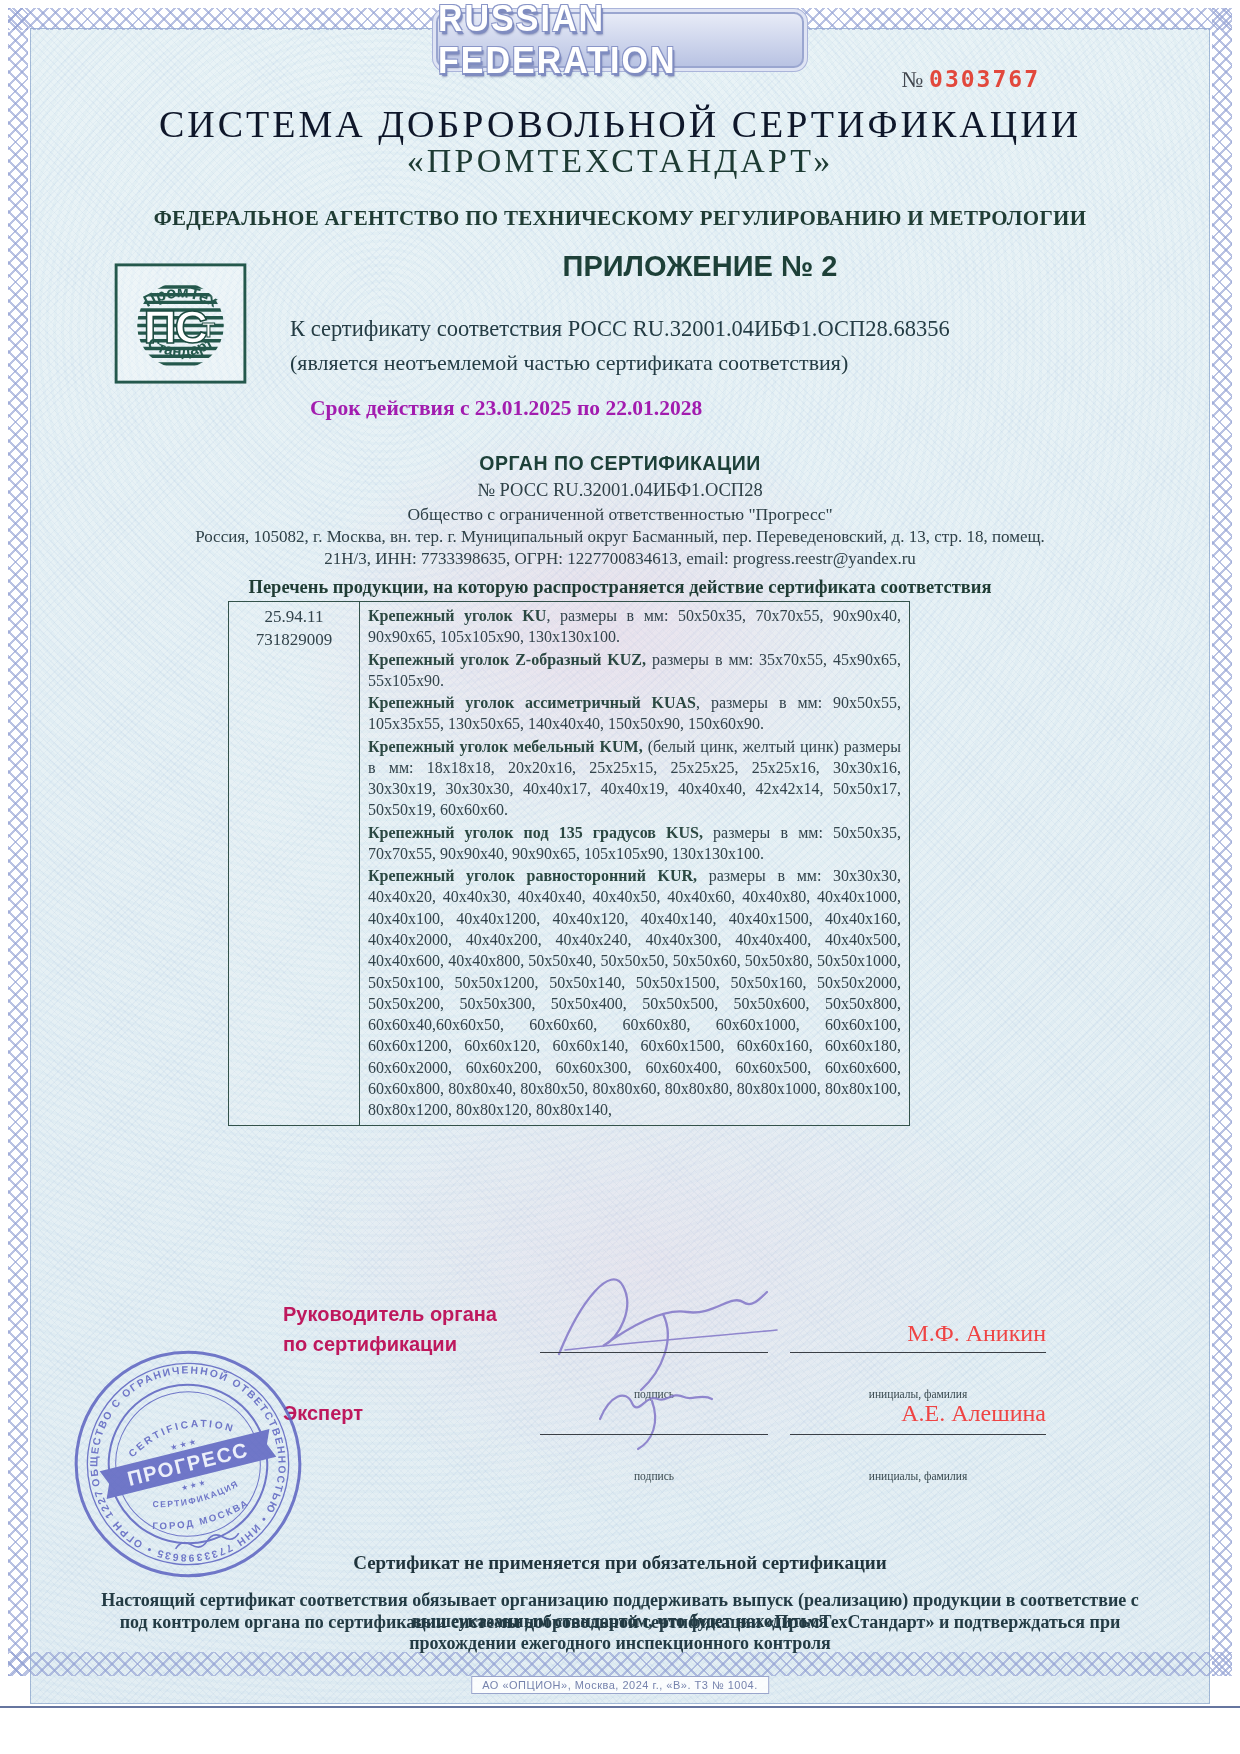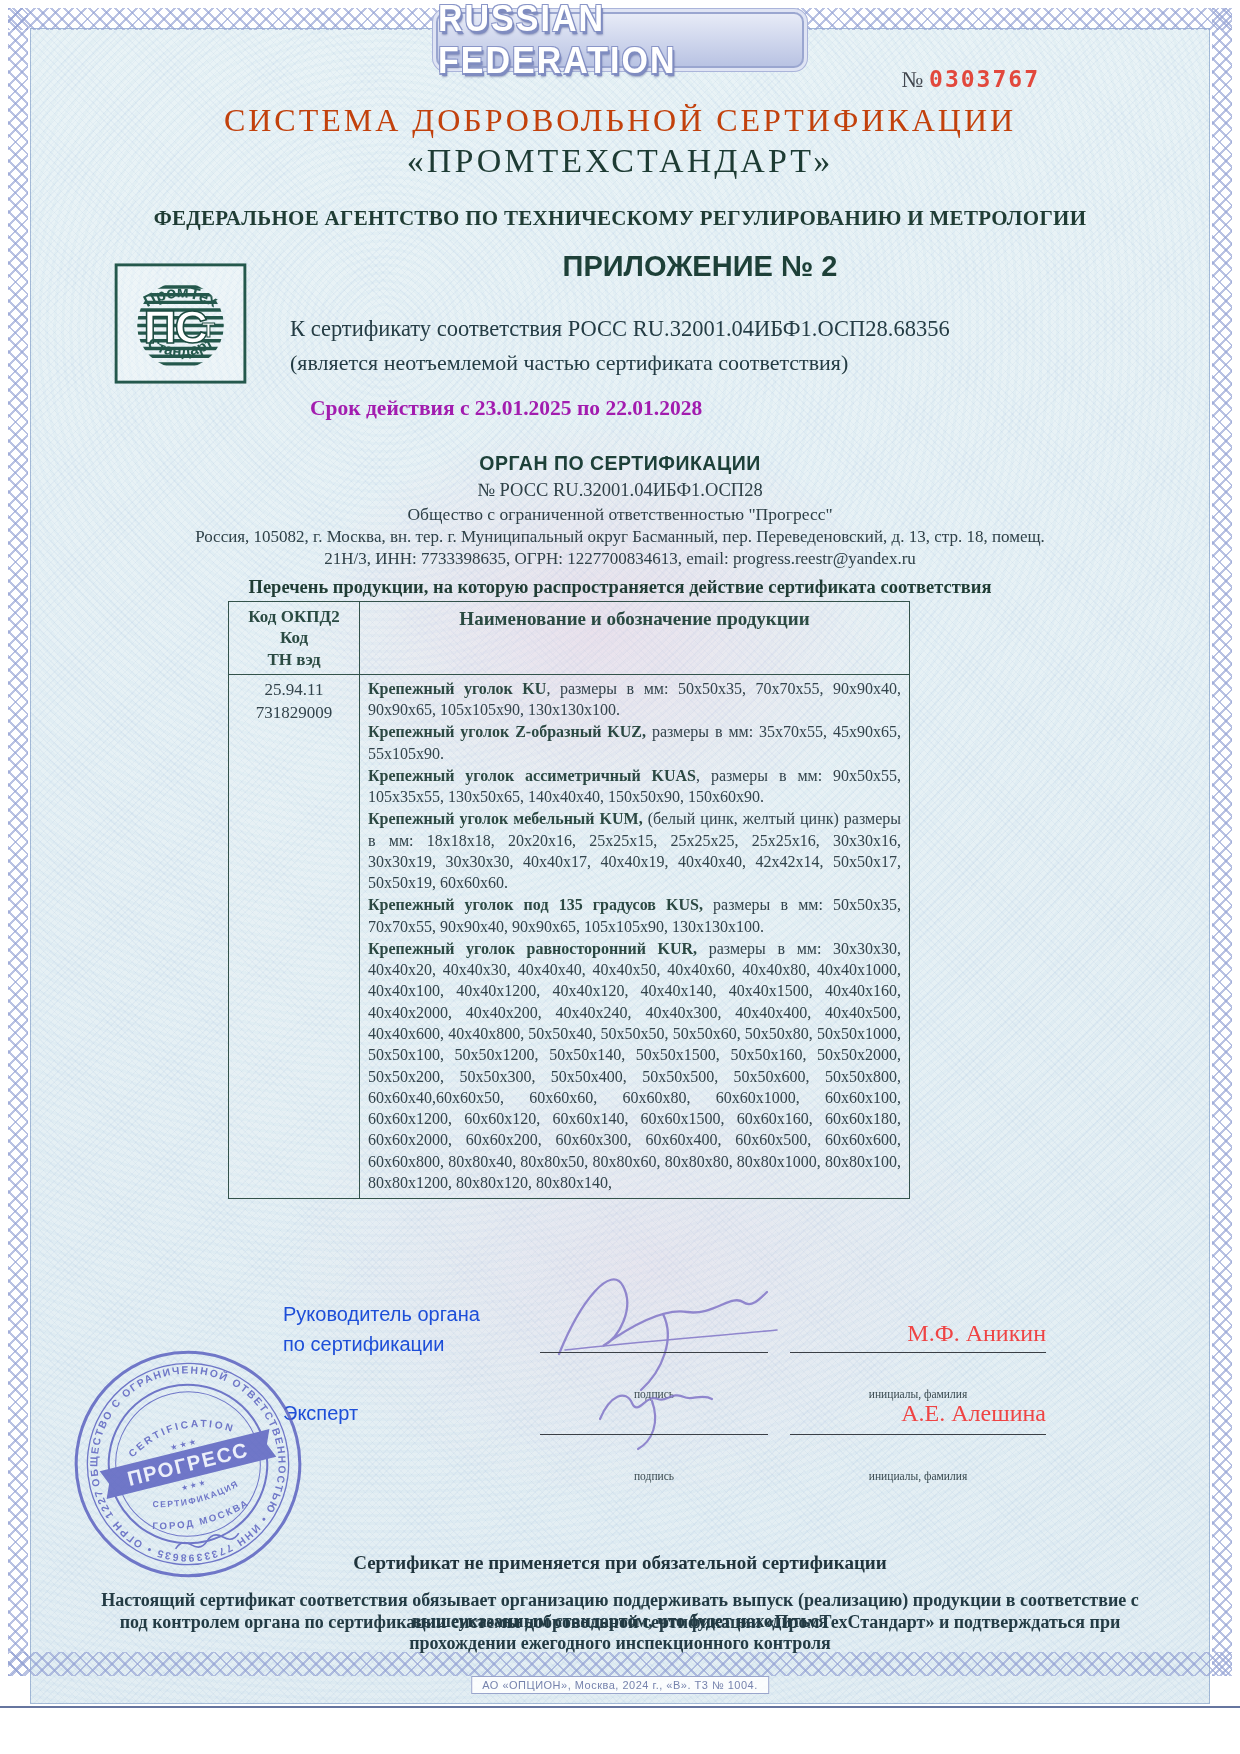--- a/index.html
+++ b/index.html
@@ -29,21 +29,21 @@
   
   .badge{left:50%;transform:translateX(-50%);top:12px;width:364px;height:52px;z-index:3;
     background:linear-gradient(180deg,#e7ebf7,#b9c3e3);
     border:2px solid #9aa6d0;border-radius:10px;box-shadow:0 0 0 3px #dfe4f4,0 0 0 4px #aab4da;
     display:flex;align-items:center;justify-content:center;}
   .badge span{font-family:"Liberation Sans",sans-serif;font-weight:800;font-size:34px;
     letter-spacing:2px;color:#fff;transform:scaleY(1.08);
     text-shadow:2px 2px 0 #7f8cc0,-1px -1px 0 #8a96c8,1px -1px 0 #8a96c8,-1px 1px 0 #8a96c8,2px 3px 2px rgba(90,100,150,.6);}
   .cert-no{top:66px;right:200px;font-size:23px;color:#41474f;}
   .cert-no .digits{font-family:"DejaVu Sans Mono",monospace;font-weight:600;color:#e2483c;letter-spacing:2px;}
-  .title1{top:102px;font-size:32px;letter-spacing:3px;color:#c2410c;}
+  .title1{top:102px;font-size:38px;letter-spacing:3px;color:#0f172a;}
   .title2{top:142px;font-size:34px;letter-spacing:3px;color:#1d3b33;}
   .regline{top:184px;font-size:18px;font-weight:bold;color:#1f3c34;}
   .agency{top:206px;font-size:21px;font-weight:bold;color:#1f3c34;letter-spacing:.3px;}
   .appendix{top:250px;left:240px;right:80px;text-align:center;font-family:"Liberation Sans",sans-serif;
     font-weight:bold;font-size:29px;color:#1d4038;}
   .tocert{left:290px;top:316px;font-size:22.5px;color:#243c44;}
   .integral{left:290px;top:350px;font-size:22px;color:#243c44;}
   .validity{left:290px;top:396px;font-size:21.5px;font-weight:bold;color:#a21caf;margin-left:20px;}
   .orghead{top:452px;font-family:"Liberation Sans",sans-serif;font-weight:bold;font-size:19.5px;color:#1d4038;letter-spacing:.5px;}
   .orgnum{top:480px;font-size:18.5px;}
@@ -59,21 +59,21 @@
   .c1{width:130px;border-right:1.2px solid #33524a;text-align:center;flex-shrink:0;}
   .c2{flex:1;min-width:0;}
   .c1h{font-weight:bold;font-size:17px;line-height:1.25;padding-top:4px;padding-bottom:4px;color:#2a4a42;}
   .c2h{font-weight:bold;font-size:19px;padding-top:6px;color:#2a4a42;text-align:center;}
   .codes{font-size:17px;line-height:1.35;padding-top:4px;}
   .intro{font-size:17px;padding:3px 8px 4px 8px;border-bottom:1.2px solid #33524a;}
   .prods{padding:3px 8px 4px 8px;}
   .prod{margin:0 0 1px 0;font-size:16px;line-height:1.33;text-align:justify;}
   .prod b{color:#2b4842;}
   
-  .role{font-family:"Liberation Sans",sans-serif;font-weight:normal;font-size:20px;color:#1d4ed8;}
+  .role{font-family:"Liberation Sans",sans-serif;font-weight:bold;font-size:20px;color:#be185d;}
   .sigline{border-bottom:1.6px solid #3a3f45;height:0;}
   .caption{font-size:11.5px;color:#3a4a50;text-align:center;margin-top:32px;}
   .sname{font-size:24px;color:#ef4444;text-align:right;}
   .notmand{top:1552px;font-size:19px;font-weight:bold;color:#20343c;}
   .fine{left:80px;right:80px;text-align:center;font-size:18px;font-weight:bold;color:#233b44;}
   .printbox{left:50%;transform:translateX(-50%);top:1676px;z-index:3;
     font-family:"Liberation Sans",sans-serif;font-size:11px;color:#7683ad;letter-spacing:.5px;
     border:1px solid #99a5cc;background:rgba(255,255,255,.85);padding:2px 10px;}
   .botrule{left:0;right:0;top:1706px;height:2px;background:#66759f;z-index:2;}
   svg text{font-family:"Liberation Sans",sans-serif;}
@@ -138,28 +138,20 @@
   <div class="abs validity">Срок действия с 23.01.2025 по 22.01.2028</div>
 
   <div class="abs ctr orghead">ОРГАН ПО СЕРТИФИКАЦИИ</div>
   <div class="abs ctr orgnum">№ РОСС RU.32001.04ИБФ1.ОСП28</div>
   <div class="abs ctr orgname">Общество с ограниченной ответственностью "Прогресс"</div>
   <div class="abs ctr addr1">Россия, 105082, г. Москва, вн. тер. г. Муниципальный округ Басманный, пер. Переведеновский, д. 13, стр. 18, помещ.</div>
   <div class="abs ctr addr2">21Н/3, ИНН: 7733398635, ОГРН: 1227700834613, email: progress.reestr@yandex.ru</div>
   <div class="abs ctr prodhead">Перечень продукции, на которую распространяется действие сертификата соответствия</div>
 
   <div class="abs tbl">
-    <div class="trow thead">
-      <div class="c1 c1h">
-        <div>Код ОКПД2</div>
-        <div>Код</div>
-        <div>ТН вэд</div>
-      </div>
-      <div class="c2 c2h">Наименование и обозначение продукции</div>
-    </div>
     <div class="trow">
       <div class="c1 codes">
         <div>25.94.11</div>
         <div>731829009</div>
       </div>
       <div class="c2">
         <div class="prods">
           <p class="prod"><b>Крепежный уголок KU</b><span>, размеры в мм: 50х50х35, 70х70х55, 90х90х40, 90х90х65, 105х105х90, 130х130х100.</span></p>
           <p class="prod"><b>Крепежный уголок Z-образный KUZ,</b><span> размеры в мм: 35х70х55, 45х90х65, 55х105х90.</span></p>
           <p class="prod"><b>Крепежный уголок ассиметричный KUAS</b><span>, размеры в мм: 90х50х55, 105х35х55, 130х50х65, 140х40х40, 150х50х90, 150х60х90.</span></p>

